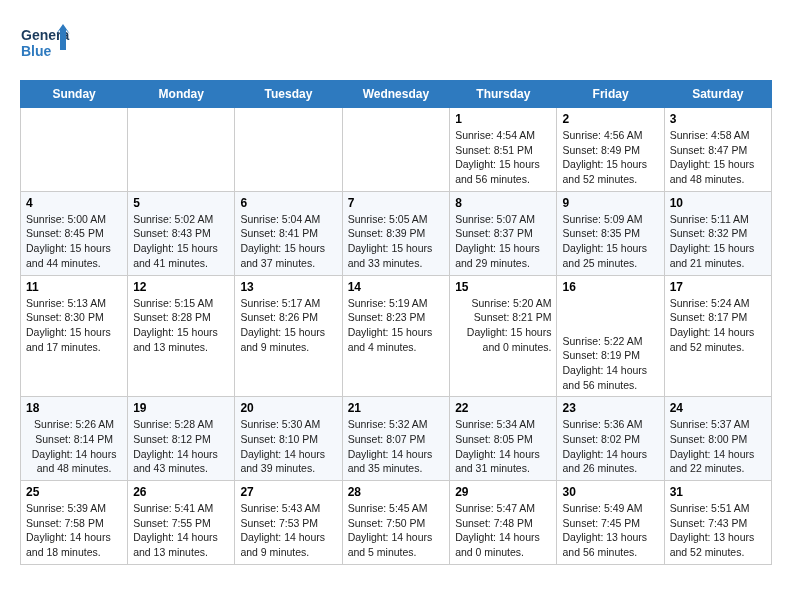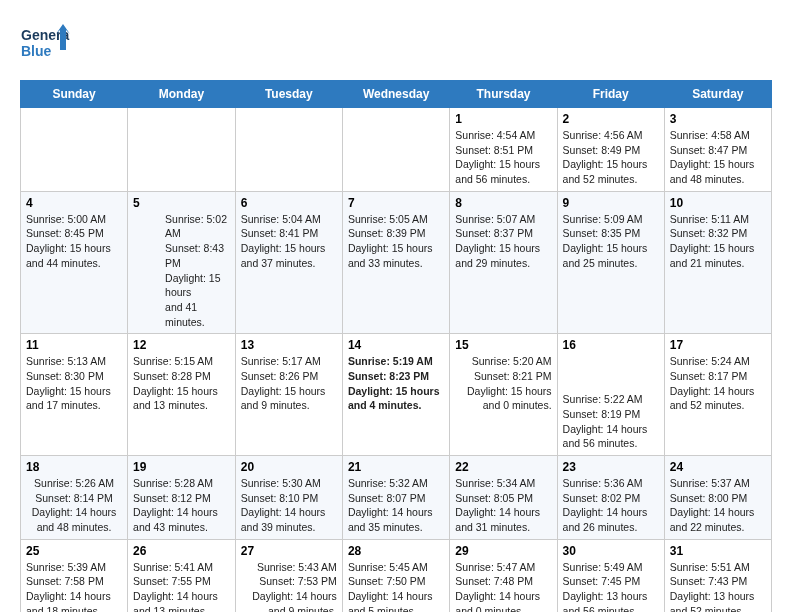--- a/index.html
+++ b/index.html
@@ -135,21 +135,21 @@
       <tr class="row-alt">
         <td>
           <span class="day-number">4</span>
           <div class="cell-content" style="white-space: pre-line;">Sunrise: 5:00 AM
 Sunset: 8:45 PM
 Daylight: 15 hours
 and 44 minutes.</div>
         </td>
         <td>
           <span class="day-number">5</span>
-          <div class="cell-content" style="white-space: pre-line; margin-left: 32px;">Sunrise: 5:02 AM
+          <div class="cell-content" style="white-space: pre-line;">Sunrise: 5:02 AM
 Sunset: 8:43 PM
 Daylight: 15 hours
 and 41 minutes.</div>
         </td>
         <td>
           <span class="day-number">6</span>
           <div class="cell-content" style="white-space: pre-line;">Sunrise: 5:04 AM
 Sunset: 8:41 PM
 Daylight: 15 hours
 and 37 minutes.</div>
@@ -200,21 +200,21 @@
         </td>
         <td>
           <span class="day-number">13</span>
           <div class="cell-content" style="white-space: pre-line;">Sunrise: 5:17 AM
 Sunset: 8:26 PM
 Daylight: 15 hours
 and 9 minutes.</div>
         </td>
         <td>
           <span class="day-number">14</span>
-          <div class="cell-content" style="white-space: pre-line; font-weight: bold;">Sunrise: 5:19 AM
+          <div class="cell-content" style="white-space: pre-line;">Sunrise: 5:19 AM
 Sunset: 8:23 PM
 Daylight: 15 hours
 and 4 minutes.</div>
         </td>
         <td>
           <span class="day-number">15</span>
           <div class="cell-content" style="white-space: pre-line; text-align: right;">Sunrise: 5:20 AM
 Sunset: 8:21 PM
 Daylight: 15 hours
 and 0 minutes.</div>
@@ -295,21 +295,21 @@
         </td>
         <td>
           <span class="day-number">26</span>
           <div class="cell-content" style="white-space: pre-line;">Sunrise: 5:41 AM
 Sunset: 7:55 PM
 Daylight: 14 hours
 and 13 minutes.</div>
         </td>
         <td>
           <span class="day-number">27</span>
-          <div class="cell-content" style="white-space: pre-line; text-align: right;">Sunrise: 5:43 AM
+          <div class="cell-content" style="white-space: pre-line;">Sunrise: 5:43 AM
 Sunset: 7:53 PM
 Daylight: 14 hours
 and 9 minutes.</div>
         </td>
         <td>
           <span class="day-number">28</span>
           <div class="cell-content" style="white-space: pre-line;">Sunrise: 5:45 AM
 Sunset: 7:50 PM
 Daylight: 14 hours
 and 5 minutes.</div>

